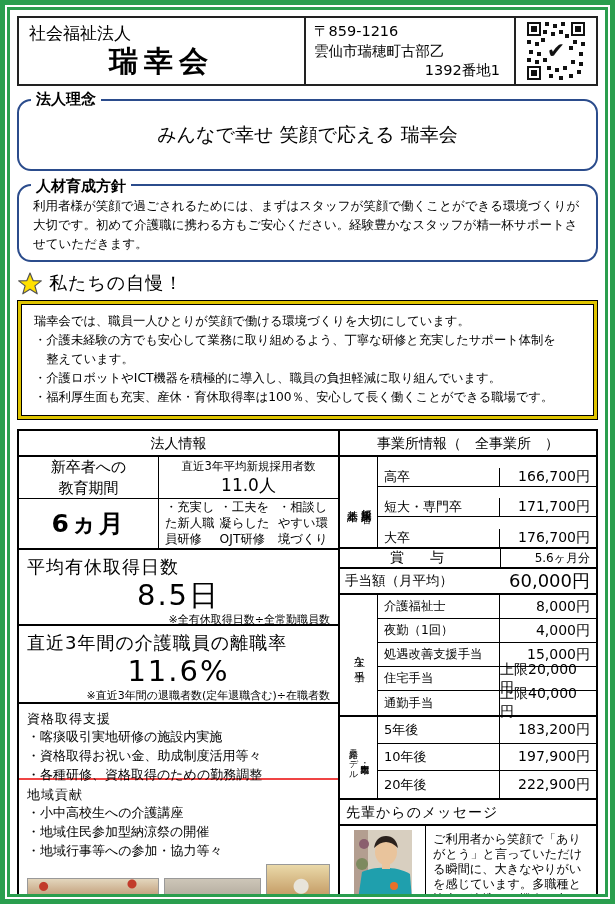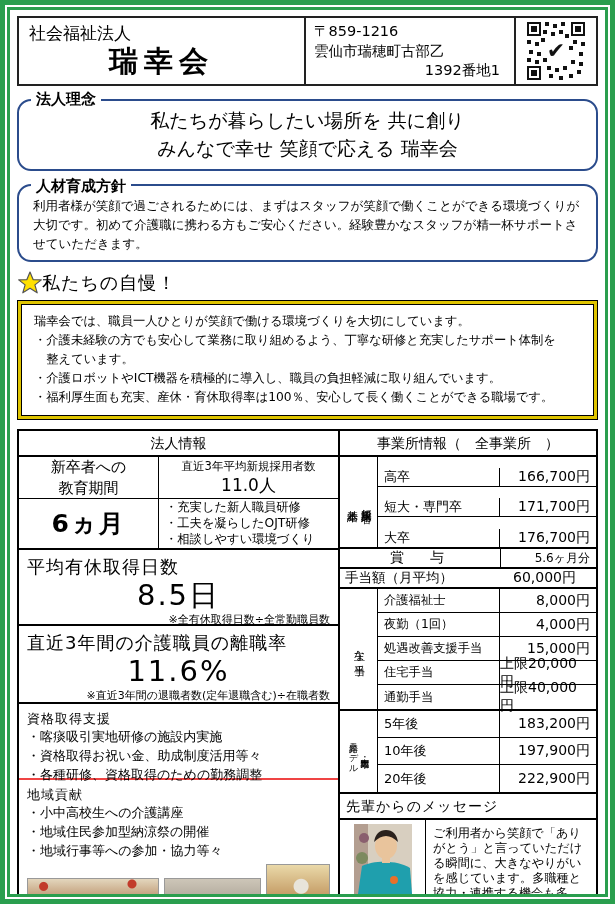--- a/index.html
+++ b/index.html
@@ -37,40 +37,40 @@
   .legend {
     position: absolute; top: -11px; left: 12px;
     background: #fff; padding: 0 5px;
     font-size: 15px; font-weight: bold;
   }
   .philosophy-box { height: 72px; display: flex; flex-direction: column; justify-content: center; align-items: center; }
   .philosophy-box .ph-line { font-size: 19px; line-height: 1.45; }
   .training-box { padding: 11px 14px 7px; font-size: 12.5px; line-height: 1.5; }
 
   
-  .pride-head { display: flex; align-items: flex-start; margin: 9px 0 5px 2px; }
+  .pride-head { display: flex; align-items: flex-end; gap: 7px; margin: 9px 0 5px 2px; }
   .pride-head .txt { font-size: 18px; letter-spacing: 1px; }
   .pride-box { border: 1px solid #000; margin: 0 1px; }
   .pride-gold { border: 3px solid #dfc400; }
   .pride-core { border: 1px solid #000; padding: 7px 10px 8px 12px; font-size: 12.3px; line-height: 1.55; }
 
   
   .main-table { display: flex; border: 2px solid #000; margin: 9px 1px 0; height: 487px; }
   .t-left  { flex: 0 0 298px; border-right: 2px solid #000; display: flex; flex-direction: column; }
   .t-right { flex: 1; display: flex; flex-direction: column; }
 
   .lr-head { height: 26px; line-height: 25px; text-align: center; font-size: 14px; border-bottom: 2px solid #000; }
   .lr1 { height: 49px; display: flex; border-bottom: 1px solid #000; }
   .lr1-left { flex: 0 0 140px; border-right: 1px solid #000; display: flex; flex-direction: column; justify-content: center; text-align: center; font-size: 15px; line-height: 1.35; }
   .lr1-right { flex: 1; display: flex; flex-direction: column; justify-content: center; text-align: center; }
   .hires-label { font-size: 11.5px; }
   .hires-value { font-size: 17px; }
   .lr2 { height: 52px; display: flex; border-bottom: 2px solid #000; }
   .lr2-left { flex: 0 0 140px; border-right: 1px solid #000; display: flex; align-items: center; justify-content: center; font-size: 25px; font-weight: bold; letter-spacing: 2px; }
-  .lr2-right { flex: 1; display: flex; flex-direction: column; justify-content: center; padding-left: 6px; font-size: 12.3px; line-height: 1.32; }
+  .lr2-right { flex: 1; display: flex; flex-direction: row; justify-content: center; padding-left: 6px; font-size: 12.3px; line-height: 1.32; }
   .big-stat { padding: 5px 8px 3px; border-bottom: 2px solid #000; }
   .bs-label { font-size: 18px; letter-spacing: 1px; }
   .bs-value { text-align: center; font-size: 29px; line-height: 1.15; letter-spacing: 2px; }
   .bs-note  { text-align: right; font-size: 11px; }
   .bullets-cell { padding: 6px 8px 0; font-size: 13px; line-height: 1.45; border-bottom: 2px solid #ef4444; }
   .bullets-cell .cap { letter-spacing: 1px; }
   .community { border-bottom: none; flex: 1; }
   .photo-strip { display: flex; gap: 5px; margin-top: 3px; align-items: flex-end; }
 
   .photo { border: 1px solid #999; }
@@ -116,21 +116,21 @@
   .allow-rows  .g-row { height: 24px; }
   .raise-rows  .g-row { height: 27px; }
   .allow-rows .g-name { font-size: 12.3px; }
   .raise-rows .g-name { font-size: 13px; }
 
   .bonus-row { height: 29px; display: flex; border-bottom: 2px solid #000; }
   .bonus-label { flex: 0 0 161px; border-right: 1px solid #000; display: flex; align-items: center; justify-content: center; font-size: 14px; letter-spacing: 6px; }
   .bonus-val { flex: 1; display: flex; align-items: center; justify-content: flex-end; padding-right: 6px; font-size: 12px; }
   .allow-total { height: 28px; display: flex; border-bottom: 2px solid #000; align-items: center; }
   .at-label { flex: 1; padding-left: 5px; font-size: 13.5px; }
-  .at-val { padding-right: 20px; font-size: 14px; }
+  .at-val { padding-right: 6px; font-size: 18px; }
 
   .msg-head { height: 26px; line-height: 25px; padding-left: 6px; font-size: 14px; border-bottom: 2px solid #000; letter-spacing: 1px; }
   .msg-row { flex: 1; display: flex; }
   .msg-photo-cell { flex: 0 0 86px; border-right: 1px solid #000; display: flex; flex-direction: column; align-items: center; padding-top: 4px; }
   .msg-caption { font-size: 9.5px; margin-top: 2px; }
   .msg-text { flex: 1; padding: 6px 7px 0; font-size: 12.2px; line-height: 1.22; }
 </style>
 </head>
 <body>
 
@@ -193,21 +193,20 @@
               <rect x="44" y="54" width="4" height="4"></rect>
           <rect x="52" y="50" width="4" height="4"></rect>
         </g>
         <text x="31" y="38" font-size="22" font-weight="bold" text-anchor="middle" fill="#111">✔</text>
       </svg>
     </div>
   </div>
 
   <div class="fbox philosophy-box">
     <div class="legend">法人理念</div>
-    <div class="ph-line">私たちが暮らしたい場所を 共に創り</div>
     <div class="ph-line">みんなで幸せ 笑顔で応える 瑞幸会</div>
   </div>
 
   <div class="fbox training-box">
     <div class="legend">人材育成方針</div>
     <div>利用者様が笑顔で過ごされるためには、まずはスタッフが笑顔で働くことができる環境づくりが大切です。初めて介護職に携わる方もご安心ください。経験豊かなスタッフが精一杯サポートさせていただきます。</div>
   </div>
 
   <div class="pride-head">
     <svg width="24" height="23" viewBox="0 0 24 23">

